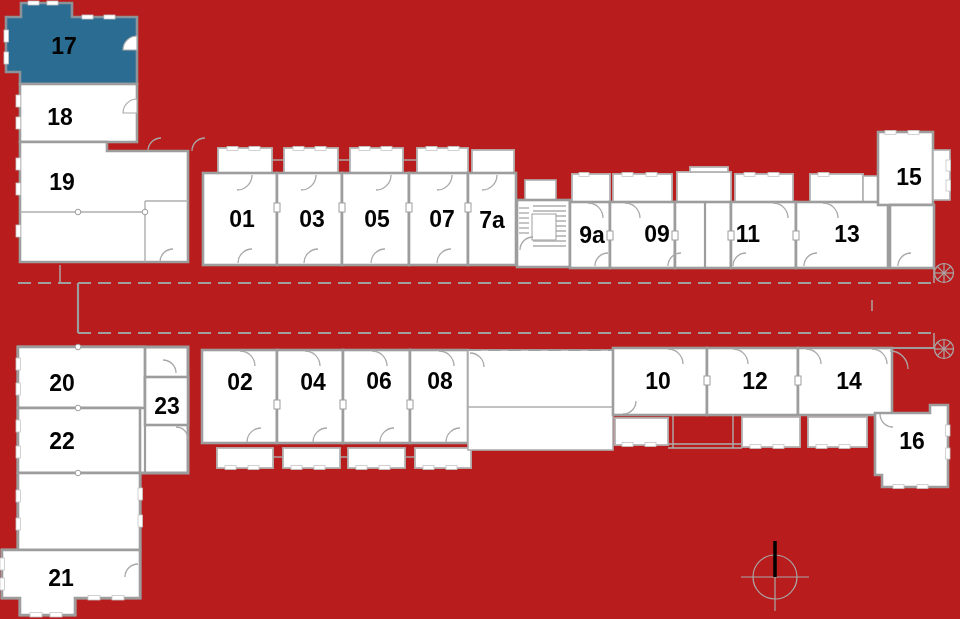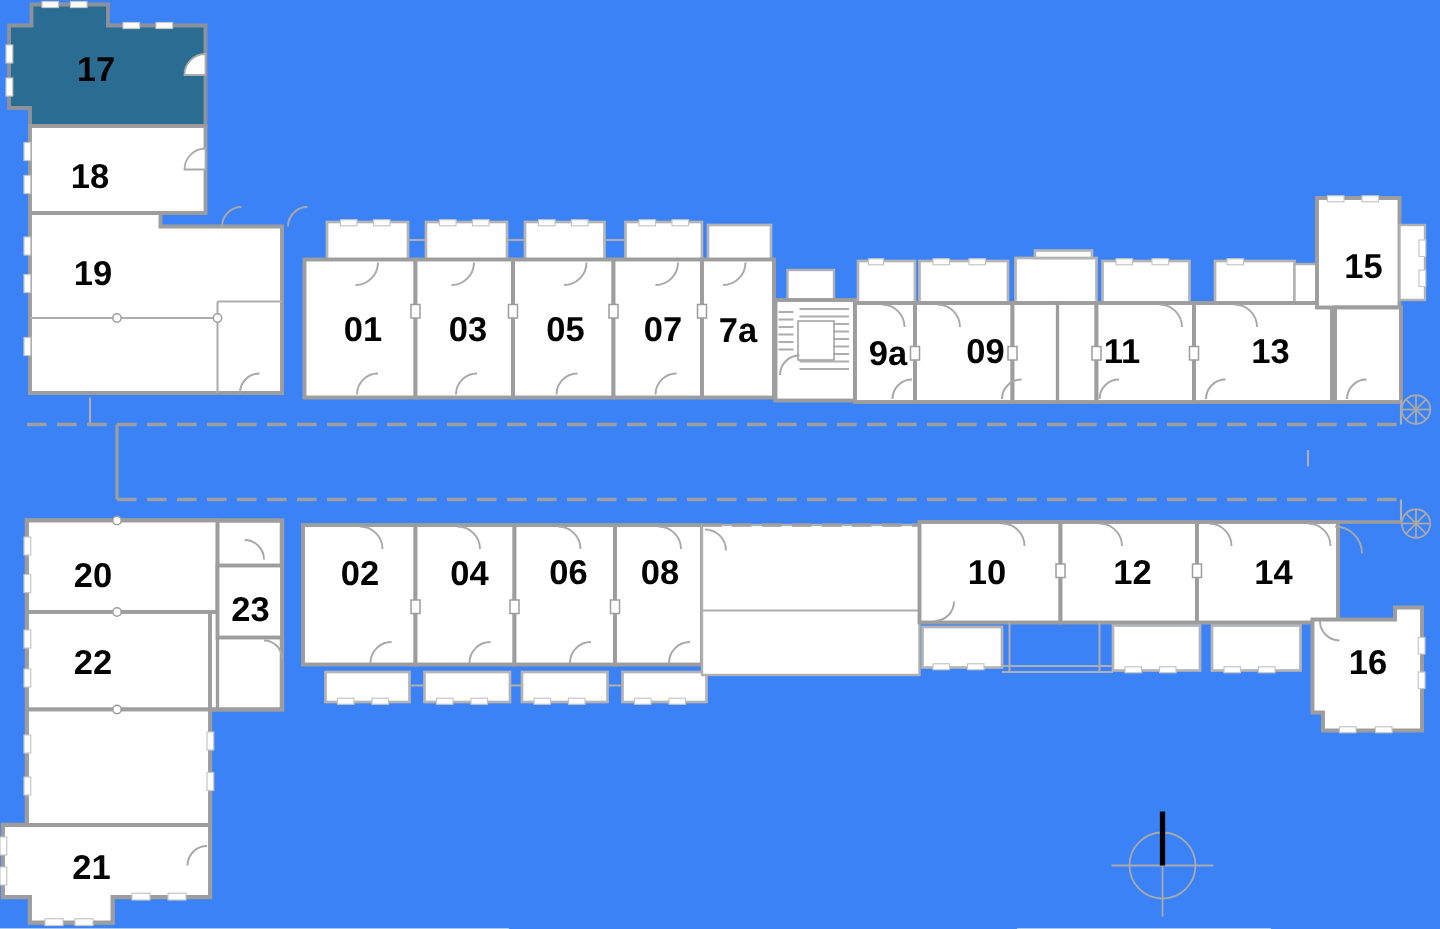--- a/index.html
+++ b/index.html
@@ -1,16 +1,16 @@
 <!DOCTYPE html>
 <html><head>
 <meta charset="utf-8">
 <style>
   html,body{margin:0;padding:0;background:#ffffff;}
-  .stage{position:relative;width:960px;height:619px;background:#3b82f6;overflow:hidden;
+  .stage{position:relative;width:960px;height:619px;background:#b91c1c;overflow:hidden;
          font-family:"Liberation Sans",sans-serif;}
   svg{display:block;}
   .room{fill:#ffffff;stroke:#9d9d9d;stroke-width:2.6;}
   .blk{fill:#ffffff;stroke:#9d9d9d;stroke-width:3;}
   .rthin{fill:#ffffff;stroke:#b0b0b0;stroke-width:1.6;}
   .hlroom{stroke:#8b9299;stroke-width:2.6;}
   .balc{fill:#ffffff;stroke:#b4b4b4;stroke-width:1.8;}
   .wline{stroke:#9d9d9d;stroke-width:2.2;fill:none;}
   .thin{stroke:#aeaeae;stroke-width:1.4;fill:none;}
   .door{fill:none;stroke:#a8a8a8;stroke-width:1.3;}

